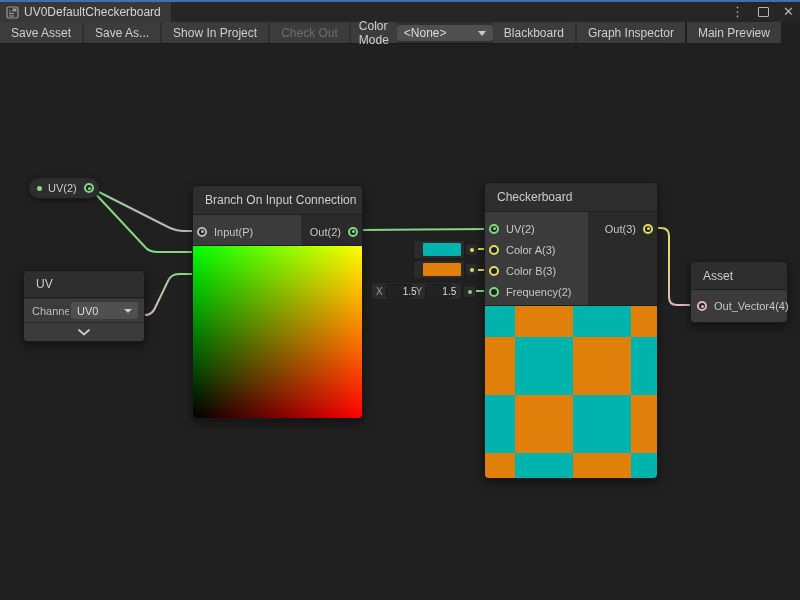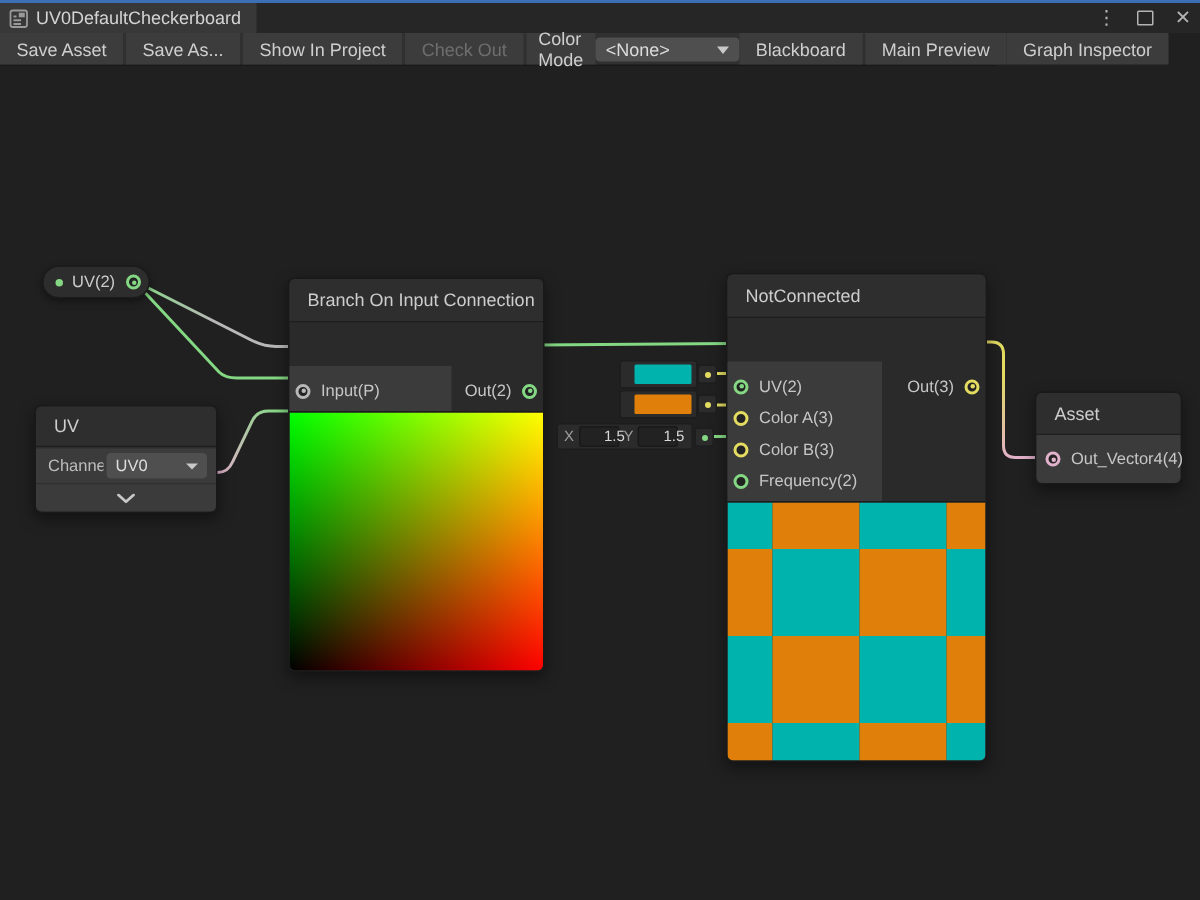--- a/index.html
+++ b/index.html
@@ -21,21 +21,21 @@
   .tb-spacer { width:28px; }
   .tb-label { display:flex; align-items:center; padding:0 8px; background:#3c3c3c; }
   .dd { background:#4f4f4f; border-radius:3px; height:16px; margin:3px 0; display:flex; align-items:center; padding:0 7px; color:#dcdcdc; min-width:96px; }
   .dd .caret { margin-left:auto; width:0; height:0; border-left:4px solid transparent; border-right:4px solid transparent; border-top:5px solid #c9c9c9; }
   .tb-right { margin-left:auto; display:flex; }
   svg.edges { position:absolute; left:0; top:0; pointer-events:none; }
   svg.edges path, svg.edges line { fill:none; stroke-width:2; }
 
   .node { position:absolute; background:#2a2a2a; border:1px solid #191919; border-radius:4px; box-shadow:0 4px 10px rgba(0,0,0,.45); font-size:11px; color:#c6c6c6; }
   .ntitle { height:29px; line-height:29px; padding:0 12px; background:#2e2e2e; border-bottom:1px solid #1e1e1e; border-radius:4px 4px 0 0; color:#cdcdcd; font-size:12px; white-space:nowrap; overflow:hidden; }
-  .nbody { display:flex;margin-top:29px; }
+  .nbody { display:flex; }
   .col-in { background:#3b3b3b; padding:6px 0 3px 4px; }
   .col-out { margin-left:auto; padding:6px 4px 3px 0; }
   .prow { display:flex; align-items:center; height:21px; gap:7px; white-space:nowrap; }
   .col-out .prow { justify-content:flex-end; }
   .port { width:10px; height:10px; border:2px solid #888; border-radius:50%; background:#222; flex:0 0 auto; display:flex; }
   .pdot { width:3px; height:3px; border-radius:50%; margin:auto; }
   .preview { height:173px; position:relative; border-top:1px solid #1b1b1b; border-radius:0 0 4px 4px; overflow:hidden; }
 
   
   .pill { position:absolute; left:28px; top:177px; width:72px; height:22px; background:#2d2d2d; border:1px solid #1b1b1b; border-radius:11px; display:flex; align-items:center; padding:0 5px 0 8px; gap:6px; font-size:11px; color:#cccccc; box-shadow:0 2px 5px rgba(0,0,0,.4); }
@@ -116,22 +116,22 @@
     <div class="tb-spacer"></div>
     <div class="tb-label">
         <span>Color Mode</span>
       </div>
     <div class="dd">
       <span>&lt;None&gt;</span>
       <span class="caret"></span>
     </div>
     <div class="tb-right">
       <div class="tbtn">Blackboard</div>
+      <div class="tbtn">Graph Inspector</div>
       <div class="tbtn" style="margin-right:0">Main Preview</div>
-      <div class="tbtn">Graph Inspector</div>
     </div>
   </div>
 
   <svg class="edges" width="800" height="600">
     <defs>
       <linearGradient id="g1" gradientUnits="userSpaceOnUse" x1="91" y1="188" x2="196" y2="231">
         <stop offset="0" stop-color="#84D884"></stop>
         <stop offset="0.5" stop-color="#B8B8B8"></stop>
         <stop offset="1" stop-color="#B8B8B8"></stop>
       </linearGradient>
@@ -199,21 +199,21 @@
       </span>
     </div>
     <div class="uv-collapse">
       <svg width="12" height="7" viewBox="0 0 12 7">
         <polyline points="1,1 6,5.5 11,1" fill="none" stroke="#c8c8c8" stroke-width="1.8" stroke-linecap="round" stroke-linejoin="round"></polyline>
       </svg>
     </div>
   </div>
 
   <div class="node node-checker">
-    <div class="ntitle">NotConnected</div>
+    <div class="ntitle">Checkerboard</div>
     <div class="nbody">
       <div class="col-in">
         <div class="prow">
           <span class="port" style="border-color: rgb(132, 216, 132);">
               <i class="pdot" style="background-color: rgb(132, 216, 132);"></i>
             </span>
           <span>UV(2)</span>
         </div>
         <div class="prow">
           <span class="port" style="border-color: rgb(227, 220, 97);">

